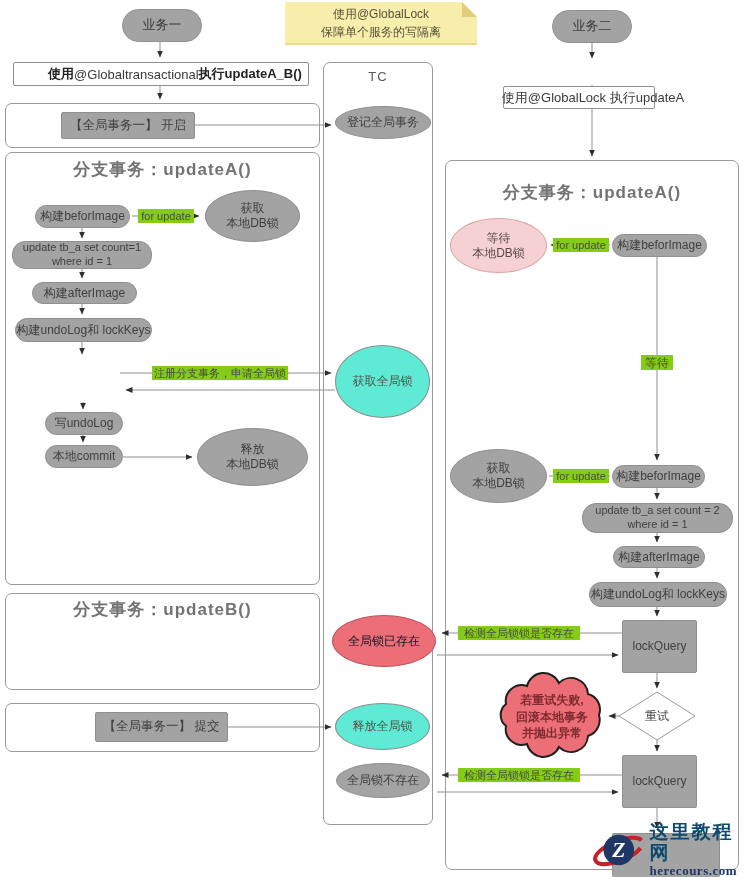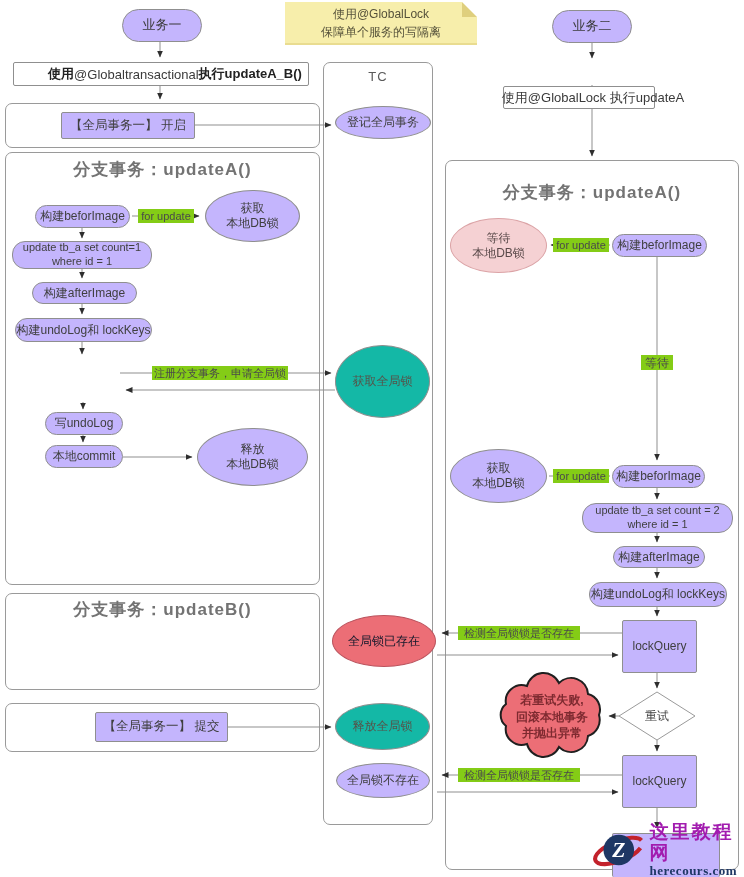--- a/index.html
+++ b/index.html
@@ -6,47 +6,47 @@
   body{font-family:"Liberation Sans","DejaVu Sans",sans-serif;color:#444;}
   .stage{position:relative;width:744px;height:877px;background:#fff;overflow:hidden;}
   .abs{position:absolute;box-sizing:border-box;}
   svg.layer{position:absolute;left:0;top:0;pointer-events:none;}
   
   .container{border:1px solid #9a9a9a;border-radius:7px;background:transparent;}
   .panel-title{display:flex;align-items:center;justify-content:center;
     font-size:17px;font-weight:bold;color:#737373;letter-spacing:1px;}
   
   .node{display:flex;align-items:center;justify-content:center;text-align:center;
-    background:#c4b5fd;border:1px solid #8f8f8f;font-size:12px;color:#3f3f3f;line-height:1.25;}
+    background:#a3a3a3;border:1px solid #8f8f8f;font-size:12px;color:#3f3f3f;line-height:1.25;}
   .round{border-radius:12px;}
   .rect{border-radius:2px;}
   .stadium{border-radius:17px;font-size:13px;color:#3a3a3a;}
   .ellipse{border-radius:50%;}
   .ml{white-space:pre-line;}
   .entry-box{display:flex;align-items:center;justify-content:center;background:#fff;
     border:1px solid #8f8f8f;border-radius:2px;font-size:13px;color:#3a3a3a;white-space:nowrap;padding-left:28px;}
   .b{font-weight:bold;color:#222;}
   
   .note{background:#f7eeab;border-bottom:2px solid #e9dc90;display:flex;align-items:center;
     justify-content:center;text-align:center;font-size:12px;color:#55513a;line-height:1.5;}
   .note::after{content:"";position:absolute;top:0;right:0;width:0;height:0;
     border-style:solid;border-width:0 15px 15px 0;border-color:#fff #fff #dfcf7d #dfcf7d;}
   
   .edge-label{background:#84cc16;display:flex;align-items:center;justify-content:center;
     font-size:11px;color:#4a4a4a;white-space:nowrap;line-height:1;}
   
-  .cream{background:#14b8a6;color:#55544a;}
+  .cream{background:#5eead4;color:#55544a;}
   .pink{background:#f5d1d3;border-color:#dba3a6;color:#5a4a4a;}
   .redell{background:#ec6e76;border-color:#bb545e;color:#0f172a;font-weight:400;justify-content:center;}
   .cloud-text{display:flex;flex-direction:column;align-items:center;justify-content:center;
     text-align:center;font-size:12px;font-weight:bold;color:#7e2a30;line-height:1.35;white-space:pre-line;}
   .diamond-text{display:flex;align-items:center;justify-content:center;font-size:12px;color:#3f3f3f;}
   .tc-title{display:flex;align-items:center;justify-content:center;font-size:13px;color:#5a5a5a;letter-spacing:1px;}
   
-  .wm-name{font-size:19px;font-weight:bold;color:#a21caf;letter-spacing:2px;line-height:1.1;
+  .wm-name{font-size:19px;font-weight:bold;color:#0c4a6e;letter-spacing:2px;line-height:1.1;
     font-family:"Liberation Serif","DejaVu Serif",serif;}
   .wm-url{font-size:13px;font-weight:bold;color:#1e3764;letter-spacing:0.5px;
     font-family:"Liberation Serif","DejaVu Serif",serif;}
 </style>
 </head>
 <body>
 
 <div class="stage">
 
   <div class="abs container" style="left:5px;top:103px;width:315px;height:45px;"></div>

